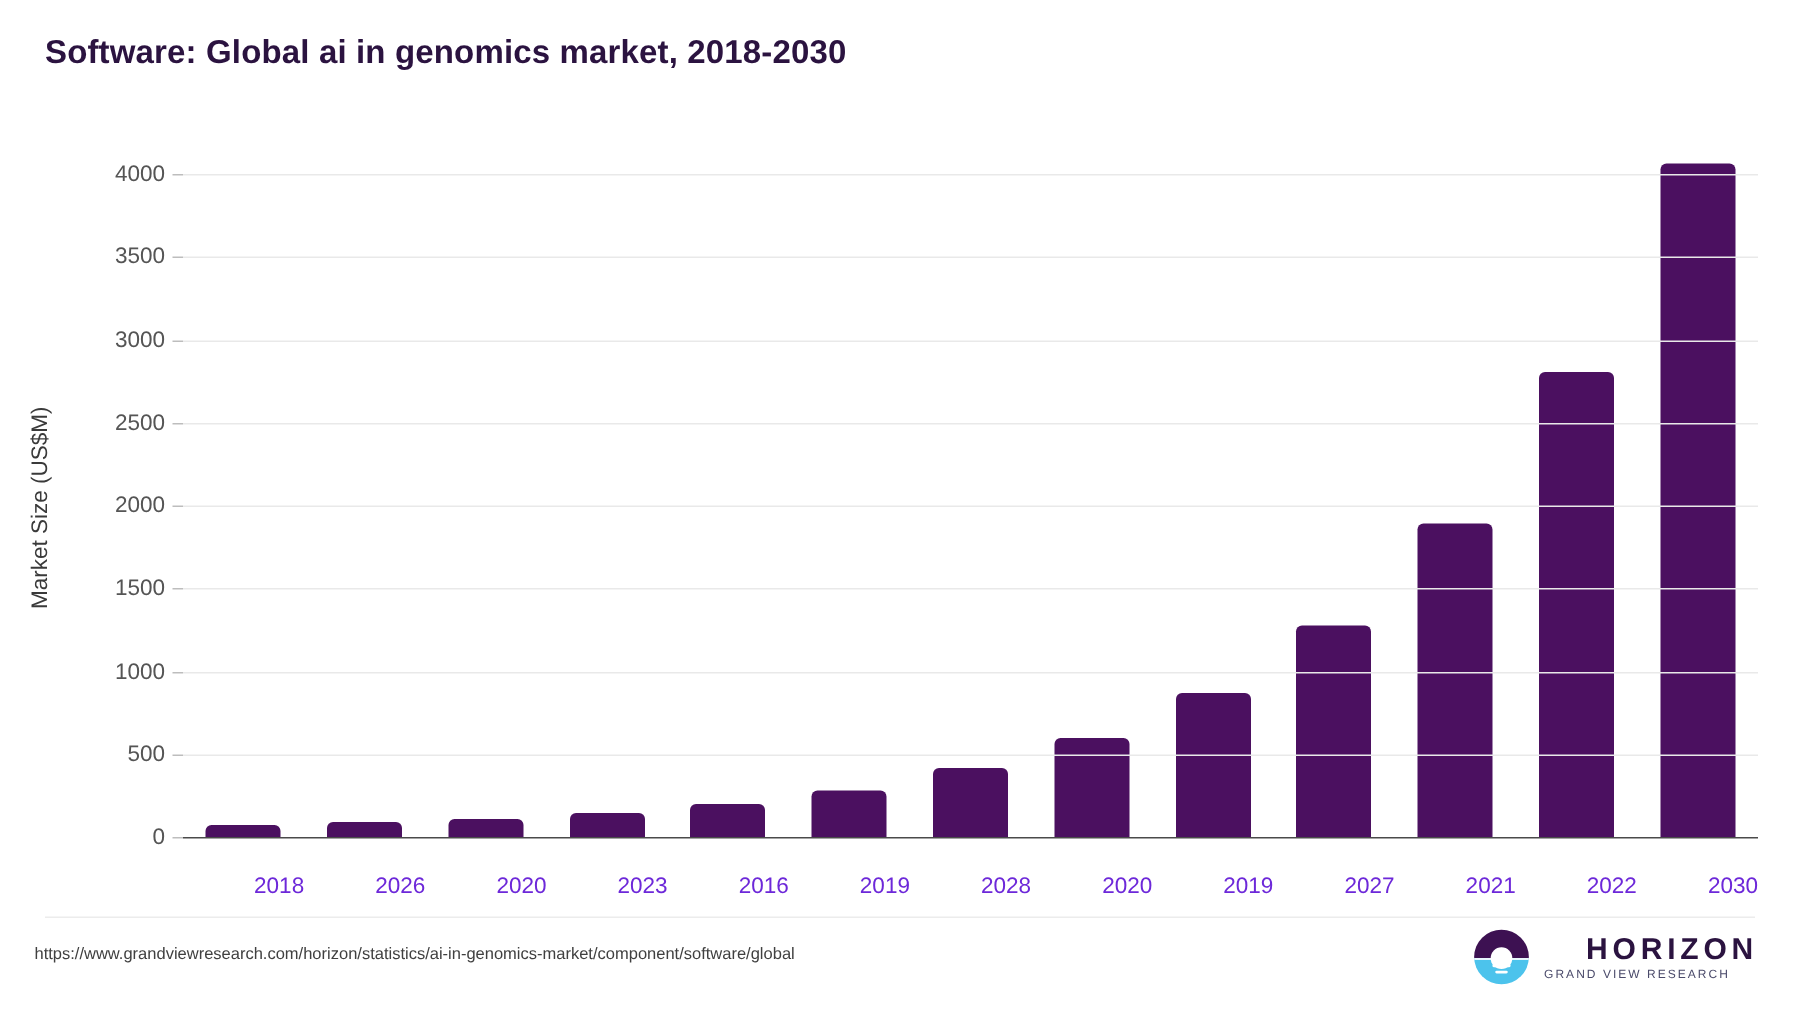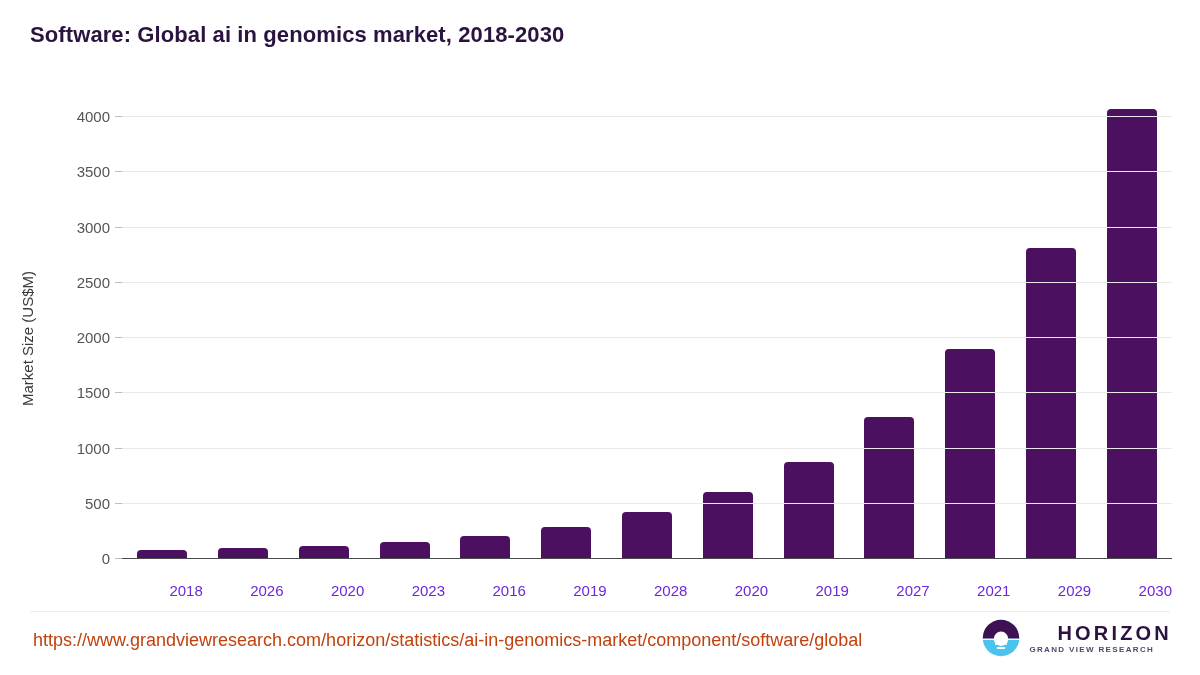--- a/index.html
+++ b/index.html
@@ -137,24 +137,24 @@
   .footer-rule {
     position: absolute;
     left: 30px;
     top: 611px;
     width: 1140px;
     height: 1px;
     background: #ececec;
   }
   .source-url {
     position: absolute;
-    left: 33px;
+    left: 23px;
     top: 630px;
-    font-size: 18px;
-    color: #c2410c;
+    font-size: 11px;
+    color: #404040;
     white-space: nowrap;
   }
   .logo {
     position: absolute;
     right: 28px;
     top: 618px;
     height: 40px;
     display: flex;
     align-items: center;
     gap: 9px;
@@ -172,21 +172,21 @@
   }
   .logo-word {
     font-size: 20px;
     font-weight: bold;
     letter-spacing: 3.2px;
     color: #2b1340;
     margin-left: 28px;
   }
   .logo-sub {
     font-size: 8px;
-    font-weight: bold;
+    font-weight: normal;
     letter-spacing: 1.35px;
     color: #4a4a6a;
     margin-top: 3px;
   }
 </style>
 </head>
 <body>
 
 <div id="root">
 
@@ -294,21 +294,21 @@
         <div class="bar-slot" style="left: 646.154px; width: 80.7692px; height: 40px;">
           <div class="xtick-label">2019</div>
         </div>
         <div class="bar-slot" style="left: 726.923px; width: 80.7692px; height: 40px;">
           <div class="xtick-label">2027</div>
         </div>
         <div class="bar-slot" style="left: 807.692px; width: 80.7692px; height: 40px;">
           <div class="xtick-label">2021</div>
         </div>
         <div class="bar-slot" style="left: 888.462px; width: 80.7692px; height: 40px;">
-          <div class="xtick-label">2029</div>
+          <div class="xtick-label">2022</div>
         </div>
         <div class="bar-slot" style="left: 969.231px; width: 80.7692px; height: 40px;">
           <div class="xtick-label">2030</div>
         </div>
       </div>
   </div>
 
   <div class="footer-rule"></div>
   <div class="source-url">https://www.grandviewresearch.com/horizon/statistics/ai-in-genomics-market/component/software/global</div>
 

